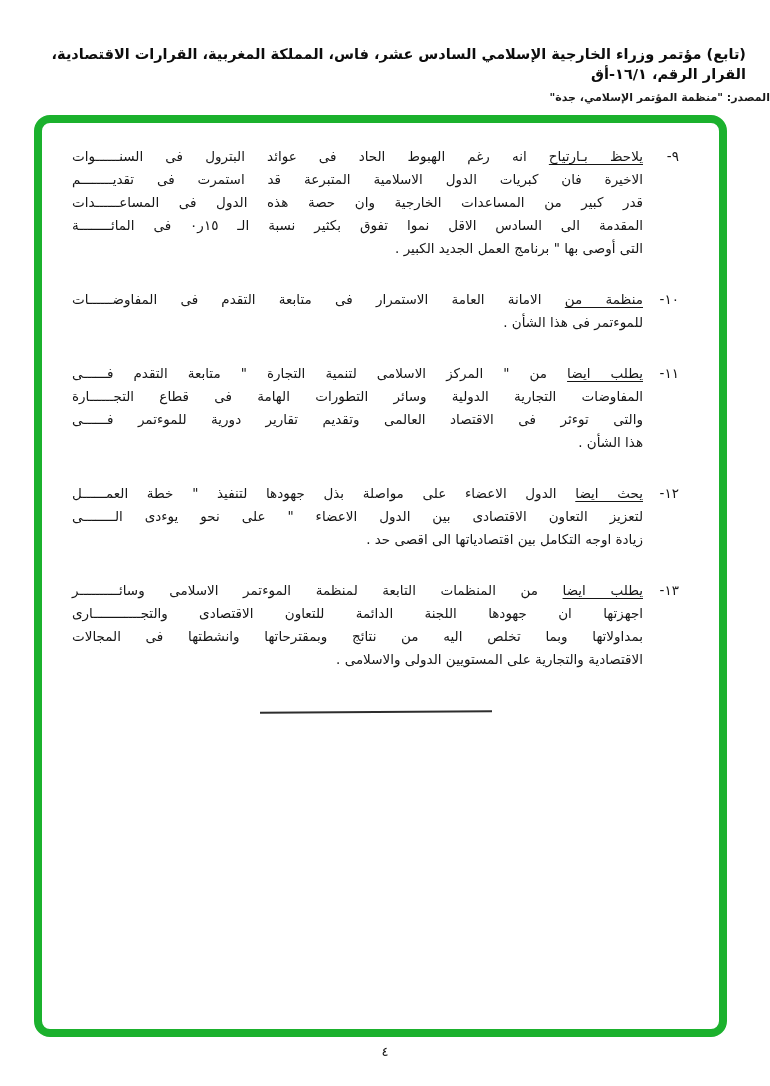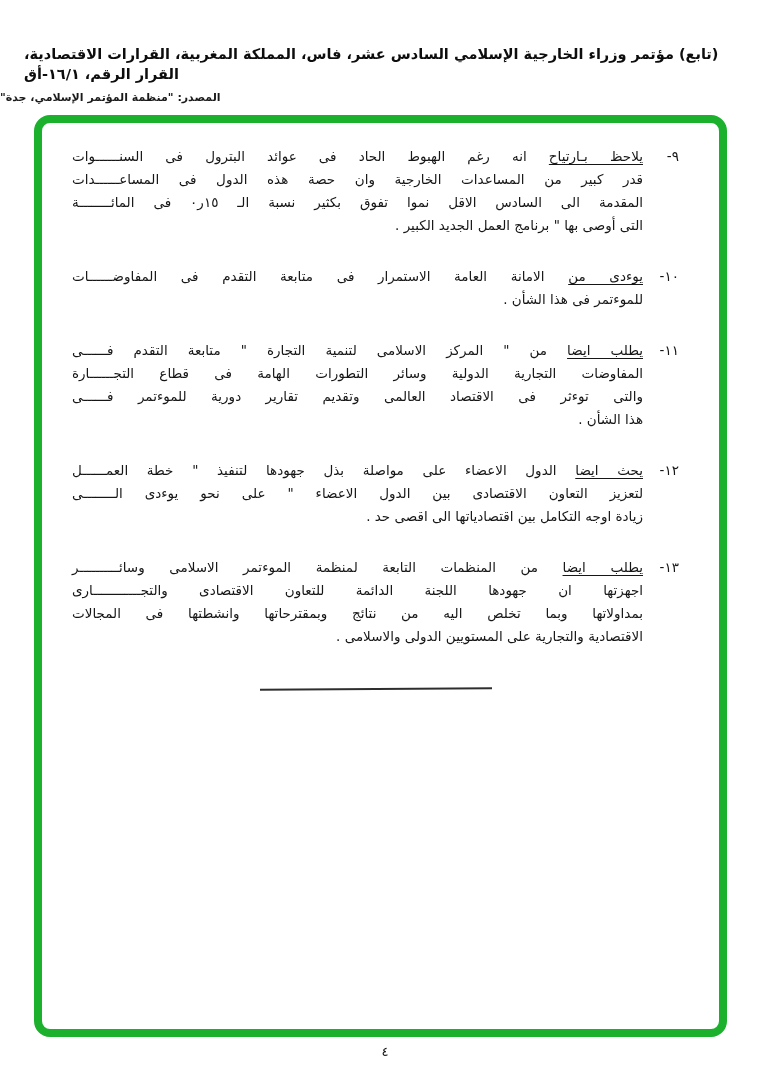--- a/index.html
+++ b/index.html
@@ -1,21 +1,21 @@
 <!DOCTYPE html>
 <html lang="ar" dir="rtl"><head>
 <meta charset="utf-8">
 <style>
   html,body{margin:0;padding:0;}
   body{
     width:770px;height:1086px;position:relative;background:#ffffff;
     font-family:"DejaVu Sans",sans-serif;direction:rtl;color:#151515;
     overflow:hidden;
   }
-  .header{position:absolute;top:44px;left:0;right:0;text-align:left;}
+  .header{position:absolute;top:44px;left:0;right:0;text-align:right;}
   .header-line1{font-weight:bold;font-size:14.5px;line-height:20px;color:#0d0d0d;padding:0 24px;}
   .header-line2{font-weight:bold;font-size:11px;line-height:14px;color:#1a1a1a;margin-top:7px;}
   .green-box{
     position:absolute;left:34px;top:115px;width:693px;height:922px;
     border:8px solid #1bb12d;border-radius:16px;box-sizing:border-box;
     background:#ffffff;
   }
   .content{padding:22px 40px 0 30px;}
   .para{display:flex;margin-bottom:28px;font-size:13.5px;line-height:23px;color:#161616;}
   .num{flex:0 0 36px;width:36px;text-align:right;letter-spacing:1px;}
@@ -34,30 +34,31 @@
   <div class="header-line2">المصدر:  "منظمة المؤتمر الإسلامي، جدة"</div>
 </div>
 
 <div class="green-box" style="border-color: rgb(27, 177, 45);">
   <div class="content">
 
     <div class="para">
       <div class="num">٩-</div>
       <div class="ptext">
         <div class="line"><span class="lead">يلاحظ بـارتياح</span> <span>انه رغم الهبوط الحاد فى عوائد البترول فى السنــــــوات</span></div>
+        <div class="line">الاخيرة فان كبريات الدول الاسلامية المتبرعة قد استمرت فى تقديــــــــم</div>
         <div class="line">قدر كبير من المساعدات الخارجية وان حصة هذه الدول فى المساعــــــدات</div>
         <div class="line">المقدمة الى السادس الاقل نموا تفوق بكثير نسبة الـ ١٥ر٠ فى المائــــــــة</div>
         <div class="line end">التى أوصى بها " برنامج العمل الجديد الكبير .</div>
       </div>
     </div>
 
     <div class="para">
       <div class="num">١٠-</div>
       <div class="ptext">
-        <div class="line"><span class="lead">يوءدى من</span> <span>الامانة العامة الاستمرار فى متابعة التقدم فى المفاوضــــــات</span></div>
+        <div class="line"><span class="lead">منظمة من</span> <span>الامانة العامة الاستمرار فى متابعة التقدم فى المفاوضــــــات</span></div>
         <div class="line end">للموءتمر فى هذا الشأن .</div>
       </div>
     </div>
 
     <div class="para">
       <div class="num">١١-</div>
       <div class="ptext">
         <div class="line"><span class="lead">يطلب ايضا</span> <span>من " المركز الاسلامى لتنمية التجارة "  متابعة التقدم فــــــى</span></div>
         <div class="line">المفاوضات التجارية الدولية وسائر التطورات الهامة فى قطاع التجــــــارة</div>
         <div class="line">والتى توءثر فى الاقتصاد العالمى وتقديم تقارير دورية للموءتمر فــــــى</div>

